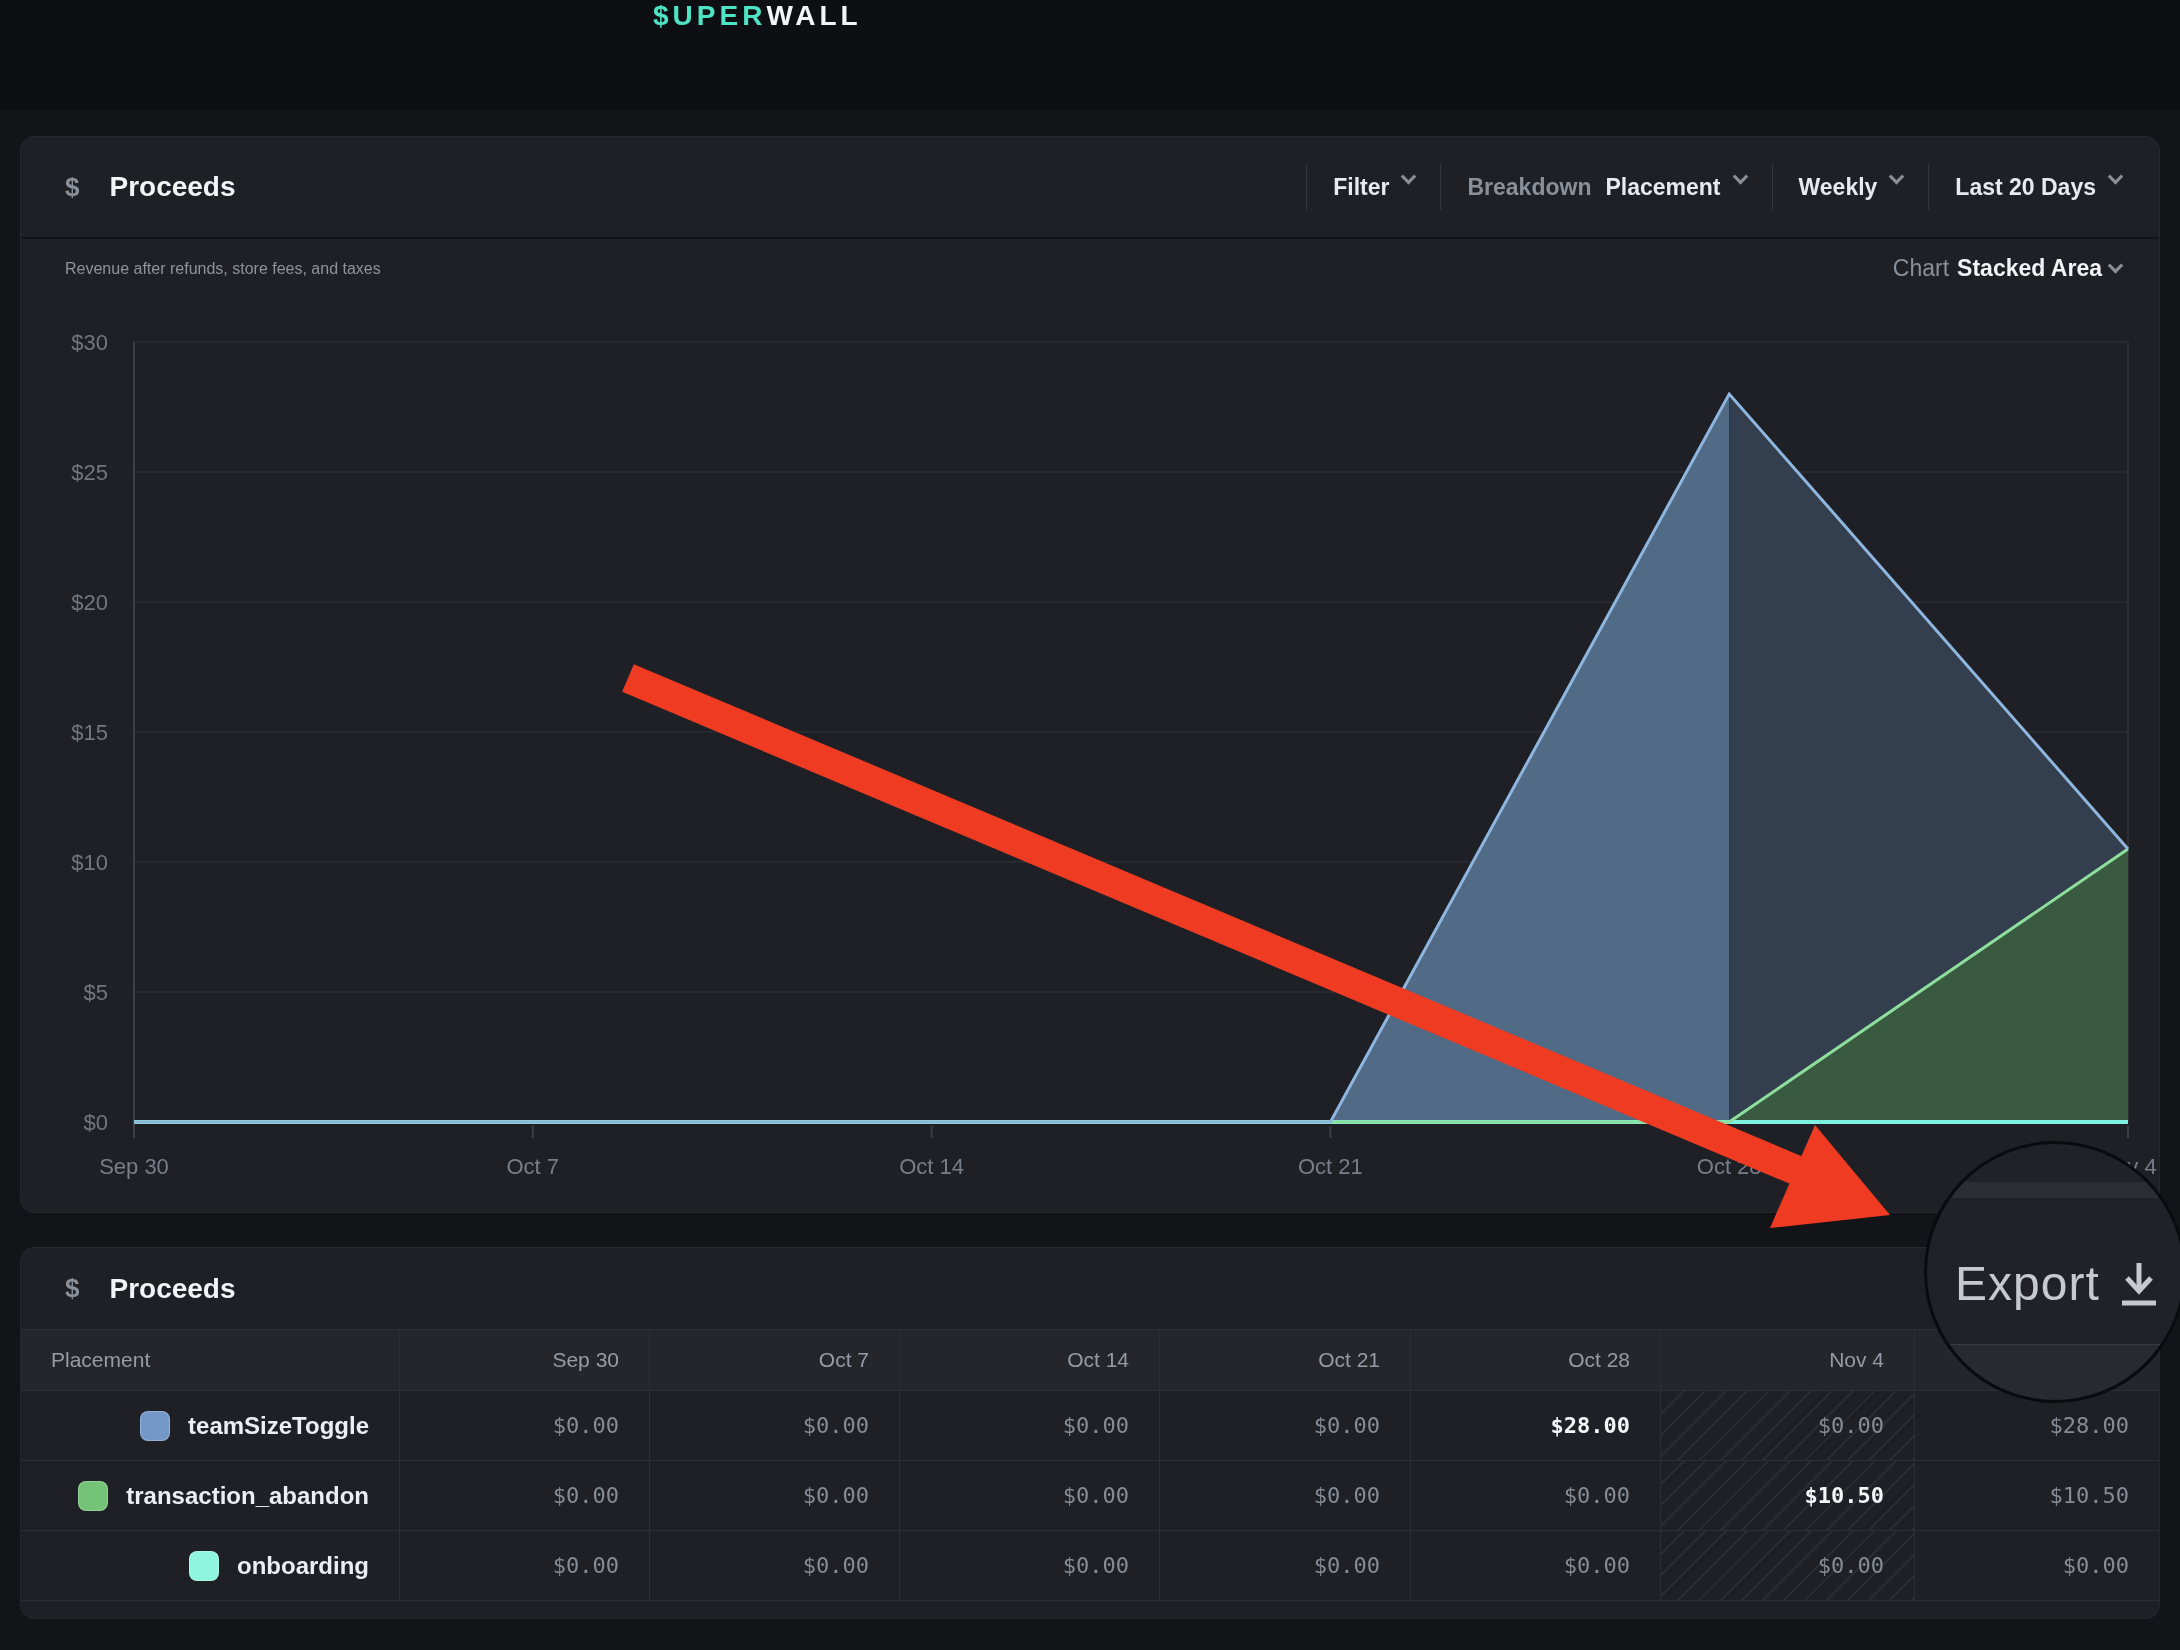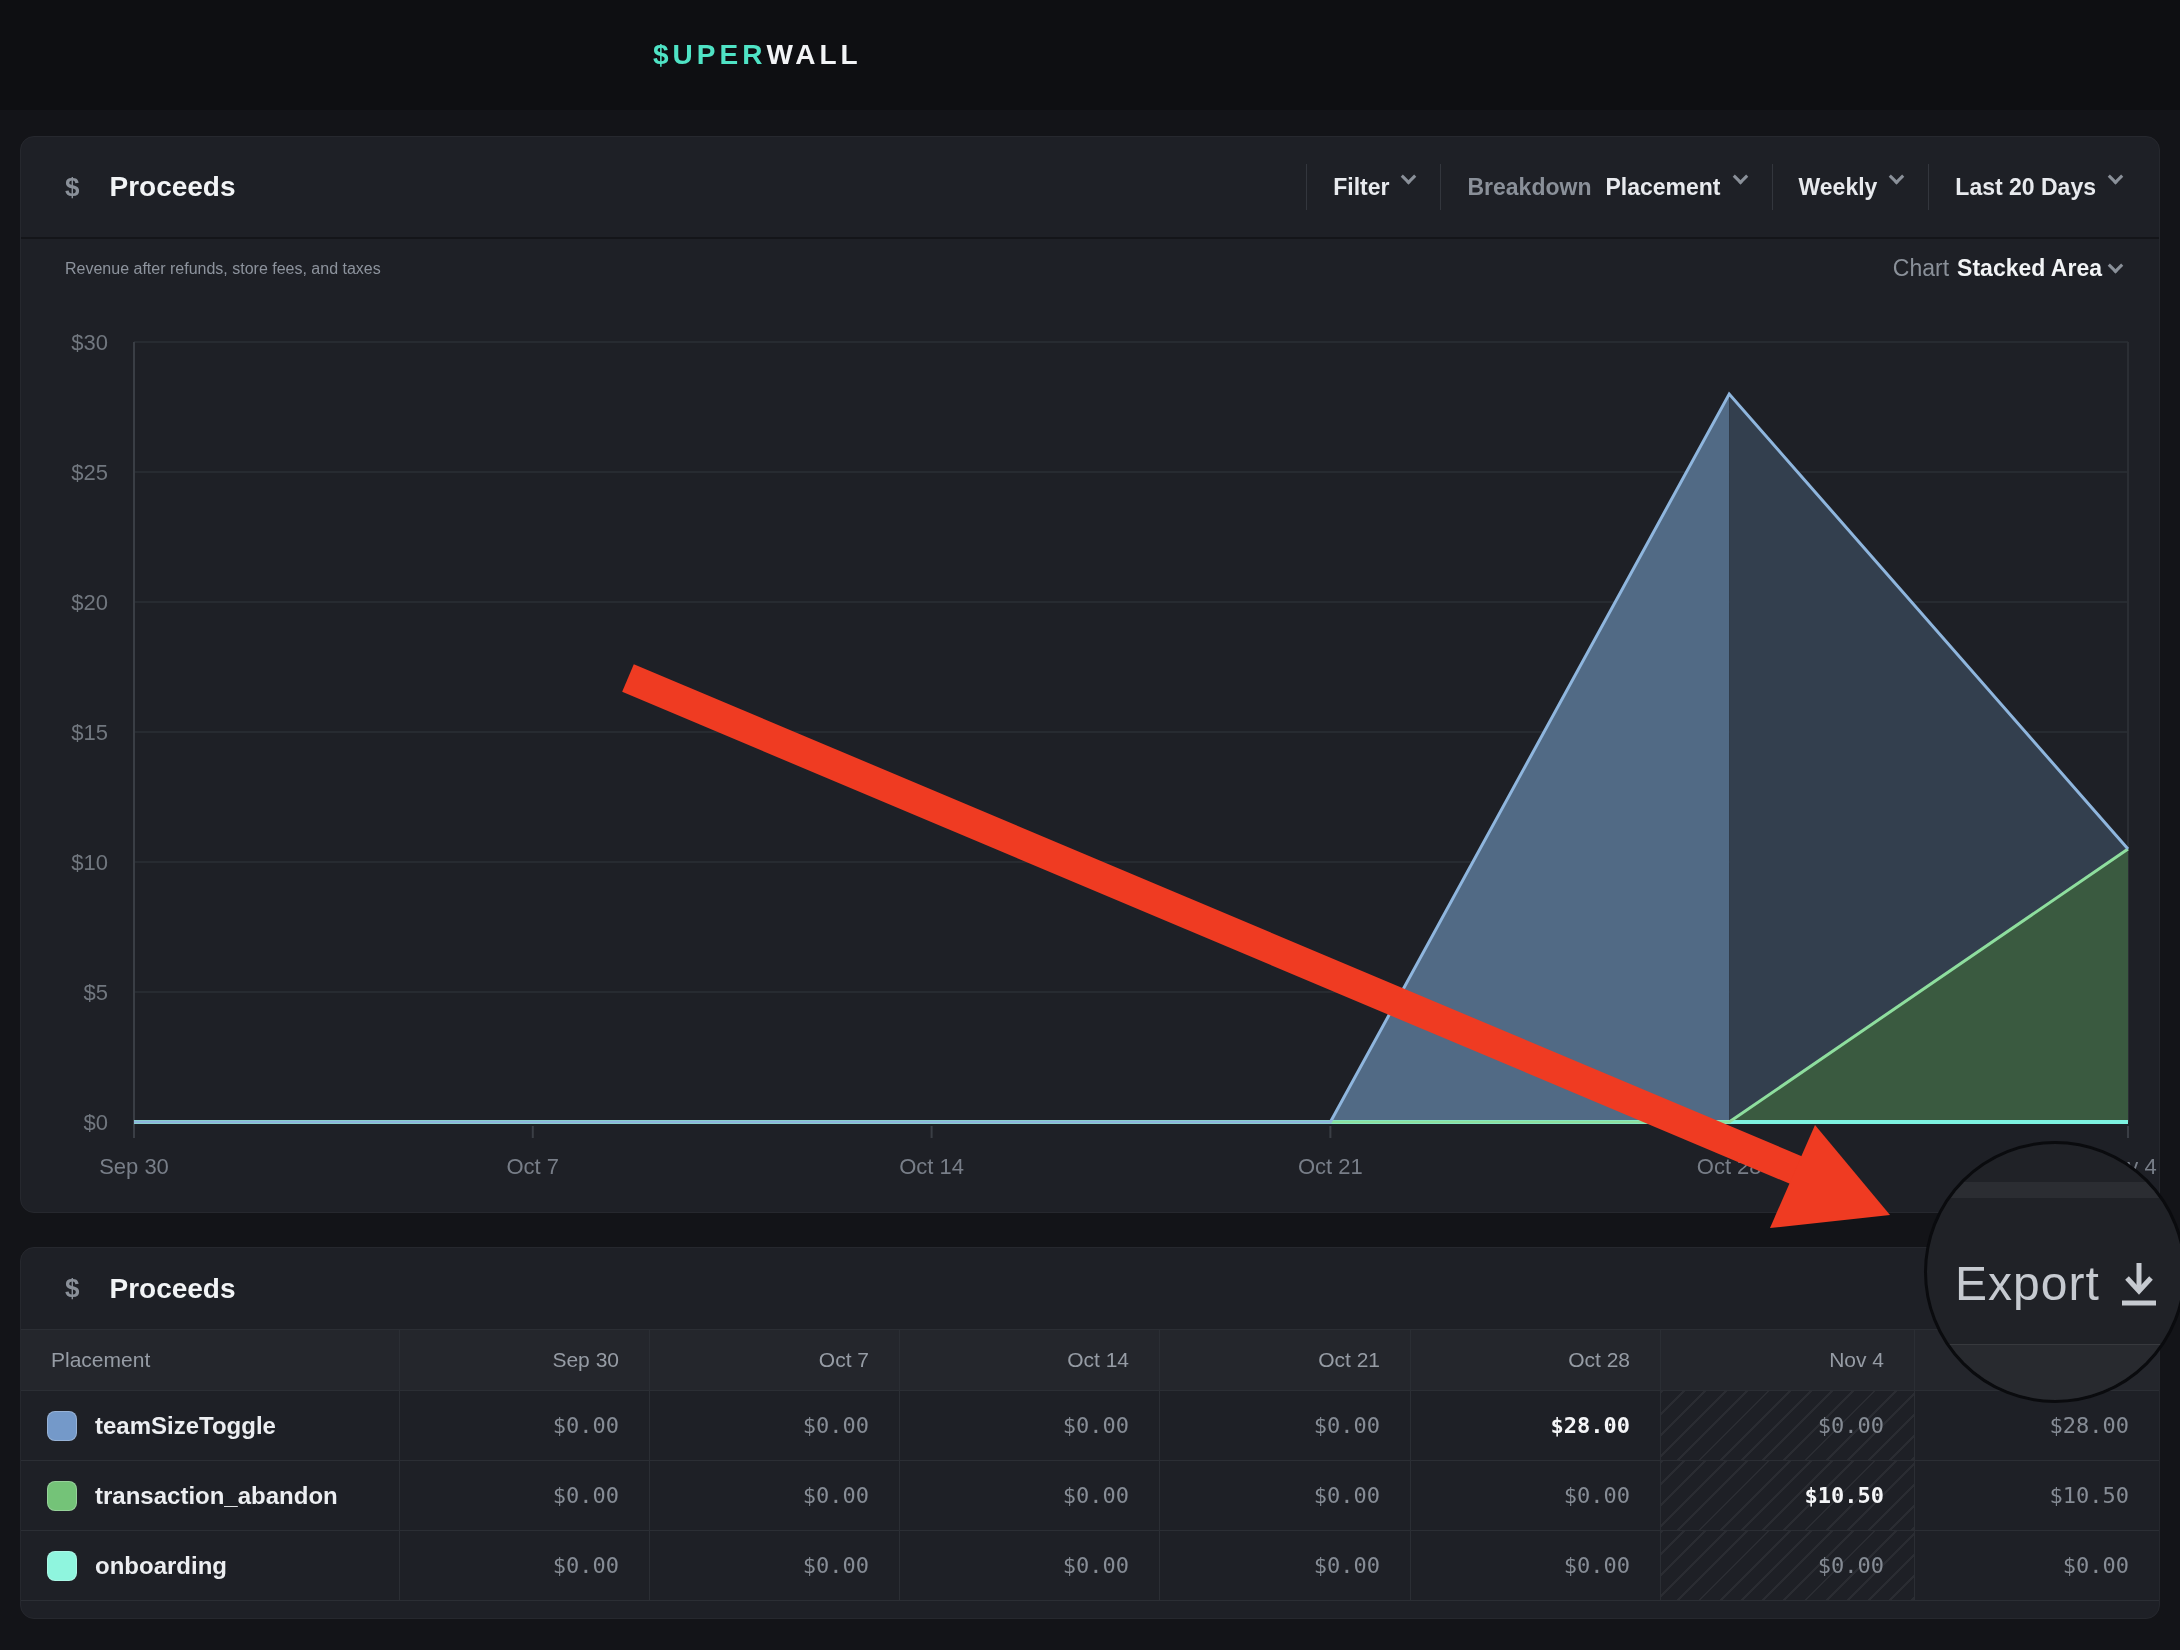--- a/index.html
+++ b/index.html
@@ -2,21 +2,21 @@
 <html><head>
 <meta charset="utf-8">
 <style>
   * { margin:0; padding:0; box-sizing:border-box; }
   html,body { width:2180px; height:1650px; overflow:hidden; background:#131418;
     font-family:"Liberation Sans", sans-serif; }
   .page { position:relative; width:2180px; height:1650px; }
 
   
   .topbar { position:absolute; left:0; top:0; width:2180px; height:110px; background:#0e0f12; }
-  .logo { position:absolute; left:653px; top:0; height:110px; display:flex; align-items:center;
+  .logo { position:absolute; left:653px; top:0; height:110px; display:flex; align-items:flex-start;
     font-size:28px; font-weight:800; letter-spacing:4px; }
   .logo .lg-a { color:#4fe3c5; }
   .logo .lg-b { color:#f2f4f6; }
 
   
   .card { position:absolute; left:20px; width:2140px; background:#1e2026;
     border:1px solid #26282e; border-radius:14px; }
   .card1 { top:136px; height:1077px; }
   .card2 { top:1247px; height:372px; }
 
@@ -44,21 +44,21 @@
   
   .thead-row, .tr { display:grid; grid-template-columns:378px 250px 250px 260px 251px 250px 254px 1fr; }
   .thead-row { height:62px; background:#24262c; border-top:1px solid #2b2e34; border-bottom:1px solid #2b2e34; }
   .th { display:flex; align-items:center; justify-content:flex-end; padding-right:30px;
     color:#969ca5; font-size:21px; border-left:1px solid #2b2e34; }
   .th.first { justify-content:flex-start; padding-left:30px; border-left:none; }
   .tr { height:70px; border-bottom:1px solid #2b2e34; }
   .td { display:flex; align-items:center; justify-content:flex-end; padding-right:30px;
     border-left:1px solid #2b2e34; font-family:"DejaVu Sans Mono", monospace;
     font-size:22px; color:#868c95; }
-  .td.first { justify-content:flex-start; padding-left:26px; border-left:none; }
+  .td.first { justify-content:flex-end; padding-left:26px; border-left:none; }
   .td.hot { color:#f4f5f7; font-weight:700; }
   .td.hatch { background:repeating-linear-gradient(135deg, rgba(255,255,255,0.055) 0 2px, transparent 2px 15px); }
   .swatch { width:30px; height:30px; border-radius:8px; margin-right:18px; flex:none;
     border:1px solid rgba(255,255,255,0.25); }
   .rowlabel { font-family:"Liberation Sans", sans-serif; font-size:24px; font-weight:600; color:#eceef1; }
 
   
   #arrow-svg { position:absolute; left:0; top:0; z-index:25; pointer-events:none; }
   .magnifier { position:absolute; left:1924px; top:1141px; width:262px; height:262px;
     border-radius:50%; border:3px solid #0a0b0e; background:#202227; overflow:hidden; z-index:40; }

